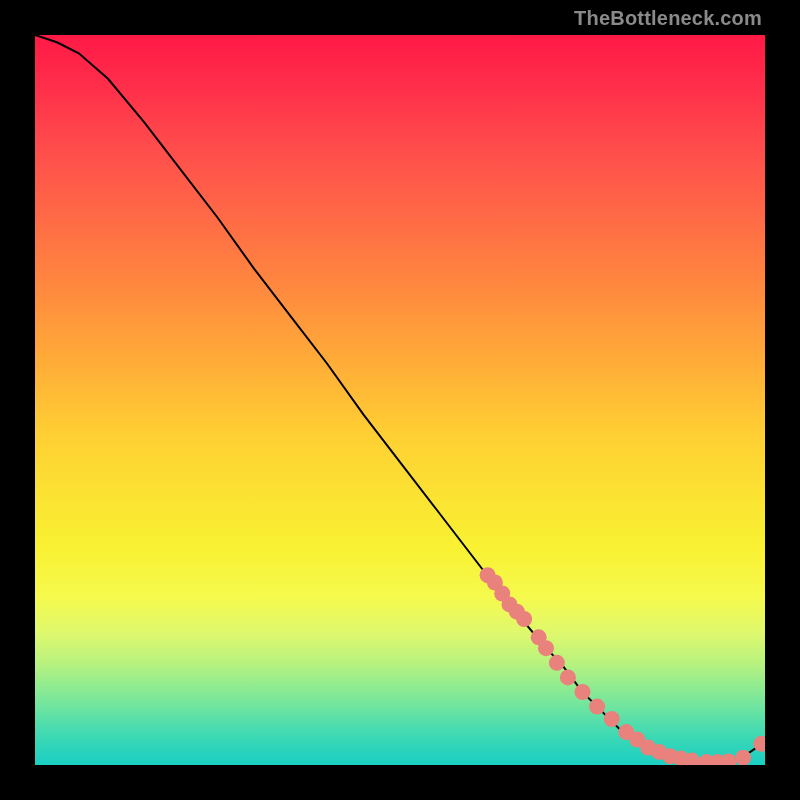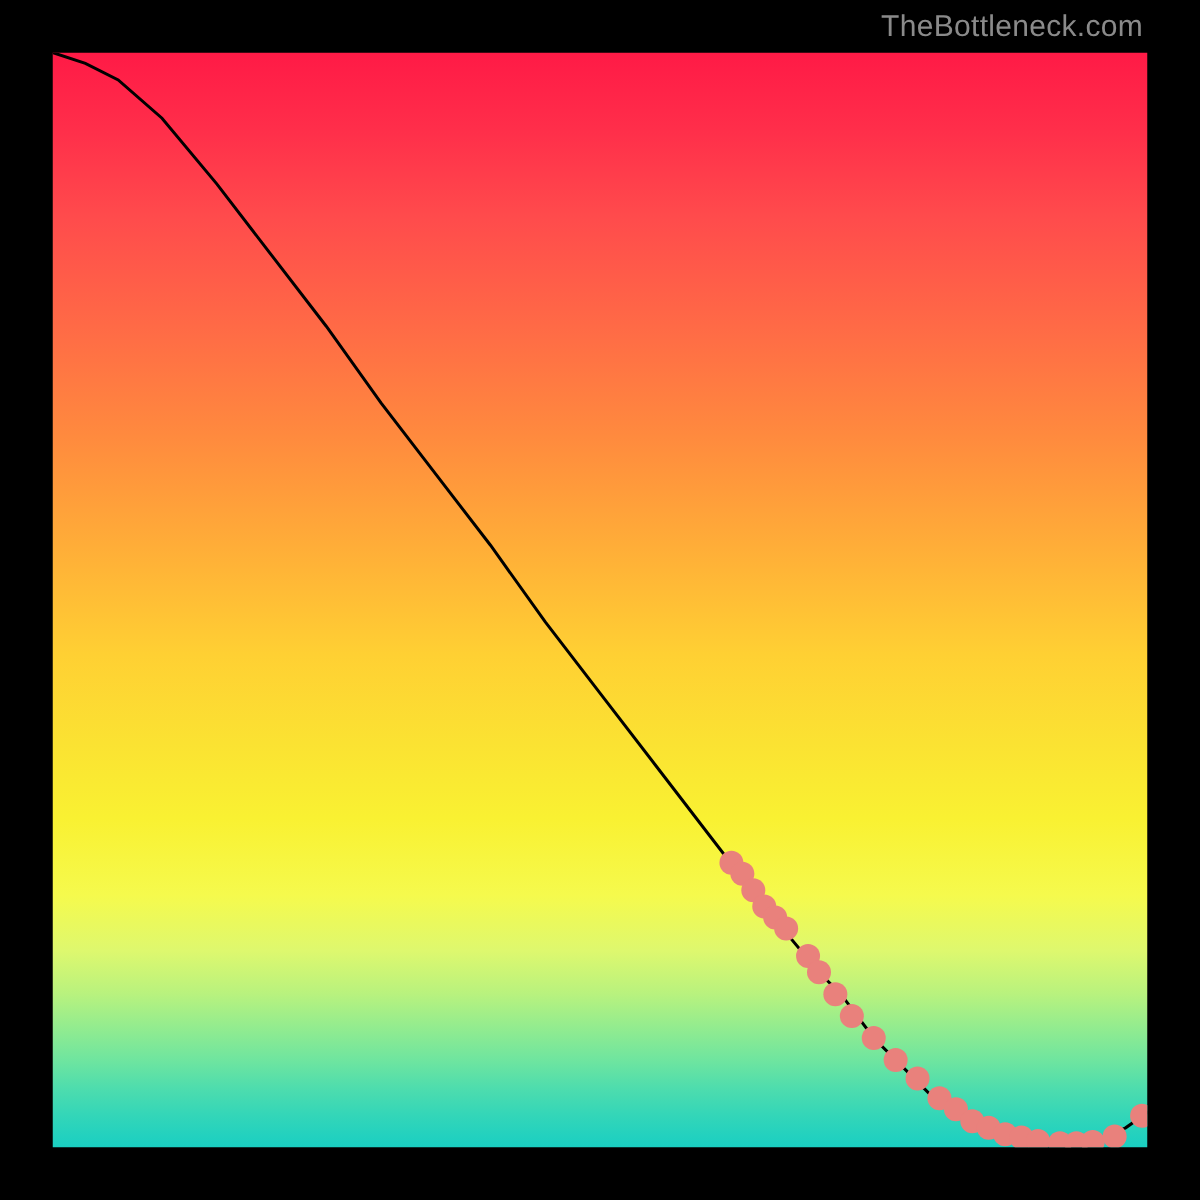--- a/index.html
+++ b/index.html
@@ -49,21 +49,21 @@
       #22d1bf 99%,
       #1acfc2 100%
     );
   }
   .watermark {
     position: absolute;
     top: 7px;
     right: 38px;
     color: #8a8a8a;
     font-size: 20px;
-    font-weight: 400;
+    font-weight: 700;
     letter-spacing: 0.2px;
     user-select: none;
   }
   svg.curve {
     position: absolute;
     inset: 0;
     width: 100%;
     height: 100%;
   }
 </style>

